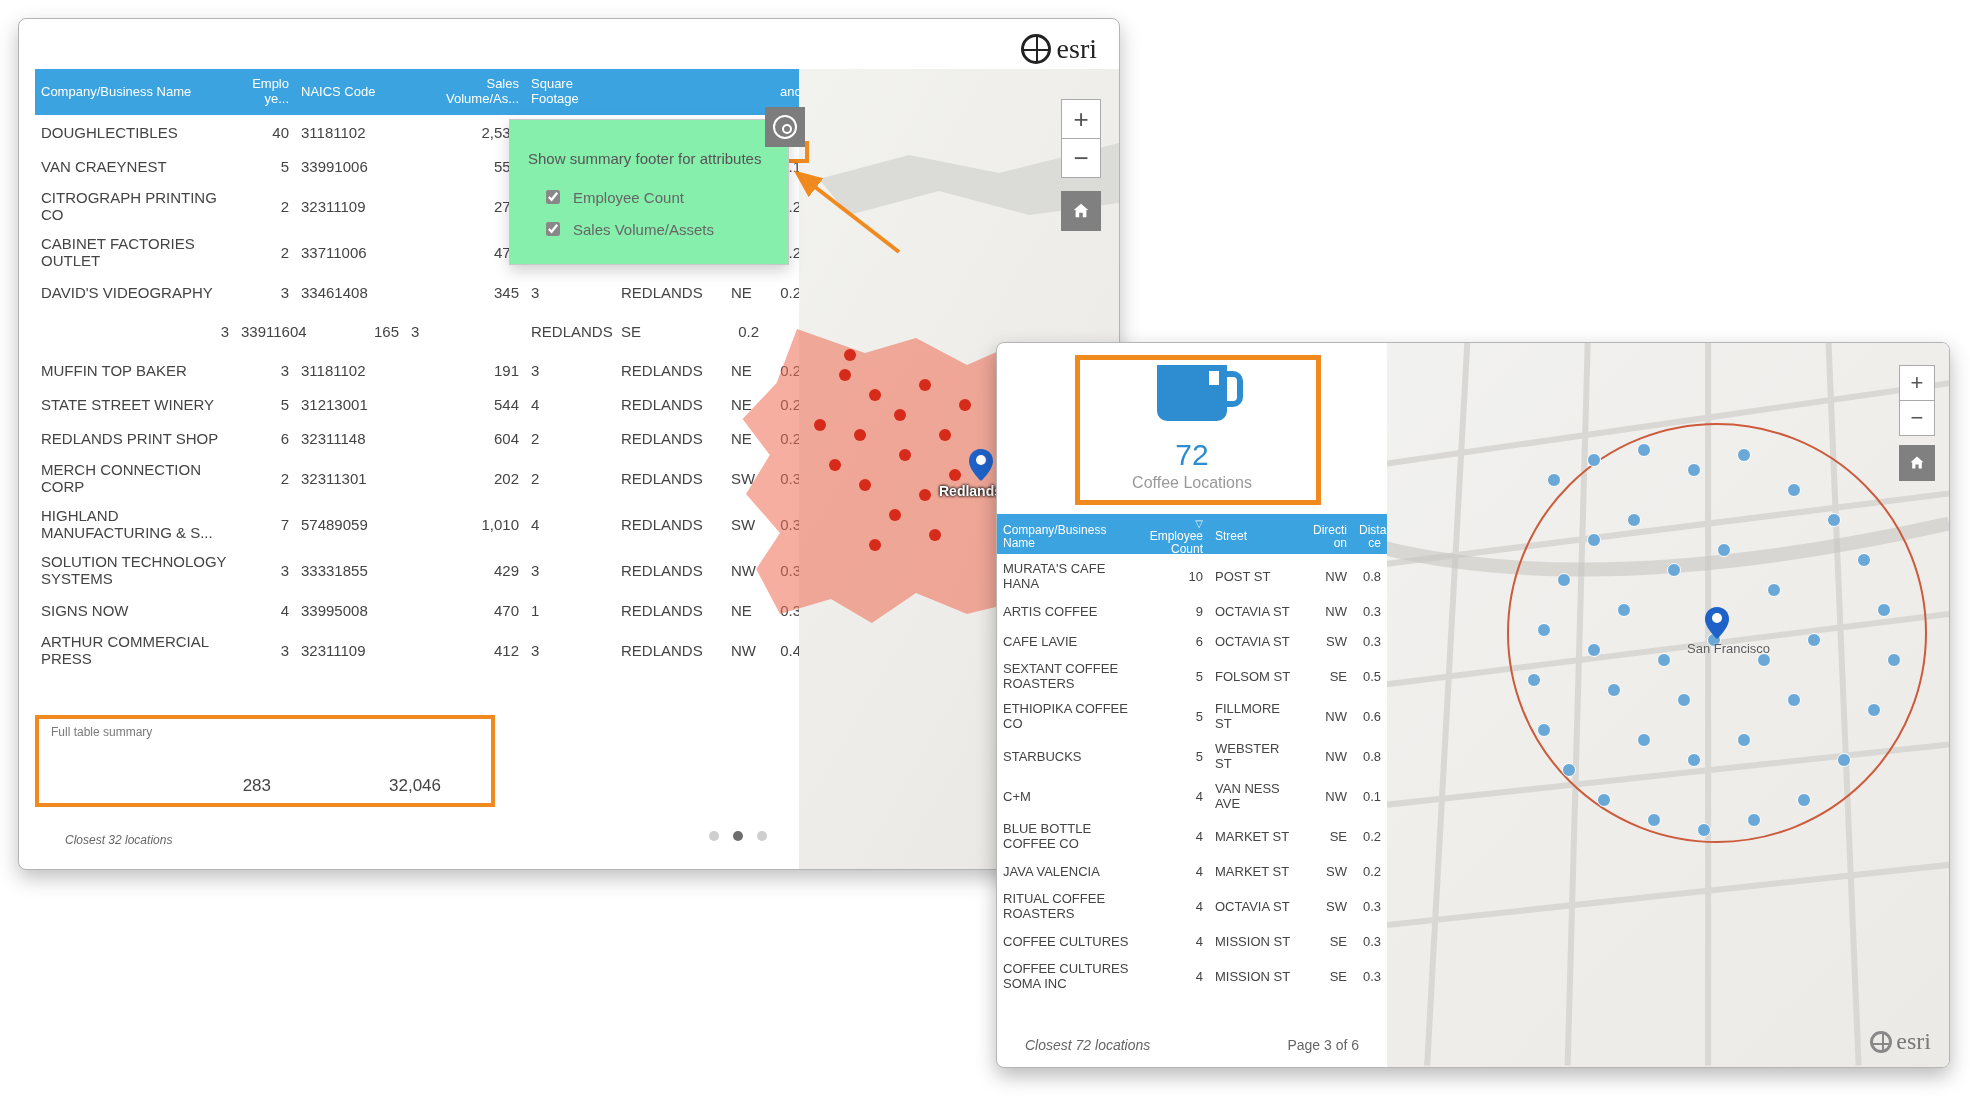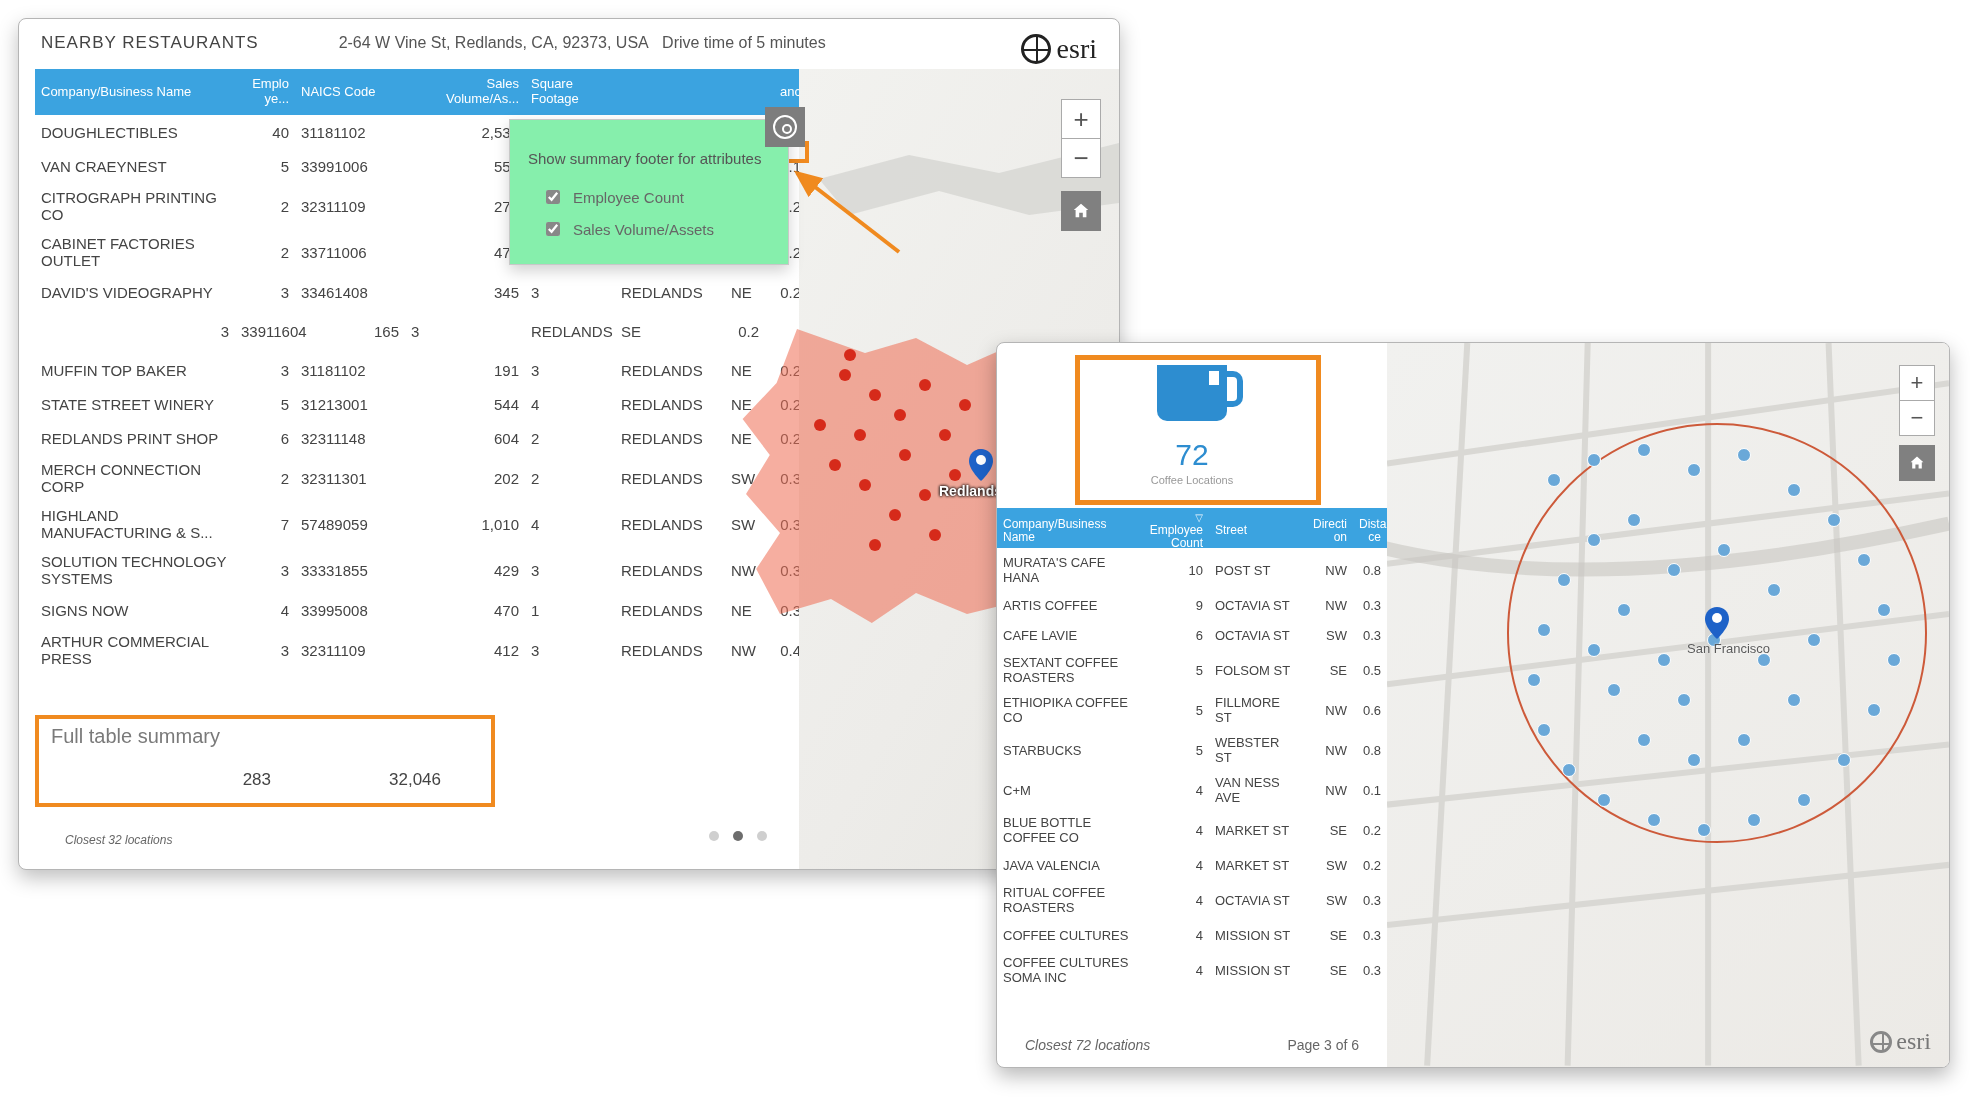--- a/index.html
+++ b/index.html
@@ -88,21 +88,21 @@
   .trow > div { padding: 6px 6px; }
   .trow .r { text-align: right; }
   .tbody { max-height: 620px; overflow: hidden; }
 
   .summary-box {
     position: absolute; left: 16px; bottom: 62px;
     width: 460px; height: 92px;
     border: 4px solid #f08a1f;
     padding: 6px 12px;
   }
-  .summary-box .ttl { color: #7a7a7a; font-size: 20px; margin-bottom: 22px; }
+  .summary-box .ttl { color: #7a7a7a; font-size: 12px; margin-bottom: 37px; }
   .summary-box .vals { display: flex; gap: 0; font-size: 17px; color:#444; }
   .summary-box .vals span:first-child { width: 220px; text-align:right; }
   .summary-box .vals span:last-child { width: 170px; text-align:right; }
 
   .closest-label {
     position: absolute; left: 46px; bottom: 22px;
     font-style: italic; color: #666; font-size: 12px;
   }
   .pager-dots {
     position: absolute; left: 690px; bottom: 28px;
@@ -214,21 +214,21 @@
     margin: 10px auto 0 auto; position:relative;
   }
   .mug::after {
     content:''; position:absolute; right:-16px; top:6px; width:18px; height:24px;
     border:6px solid #2d8dd0; border-left:none; border-radius:0 10px 10px 0;
   }
   .mug::before {
     content:''; position:absolute; right:8px; top:6px; width:10px; height:14px; background:#fff;
   }
   .coffee-num { color:#2d8dd0; font-size:30px; margin-top:17px; }
-  .coffee-lbl { color:#999; font-size:11px; margin-top:2px; }
+  .coffee-lbl { color:#999; font-size:16px; margin-top:2px; }
 
   .p2-thead {
     display:grid;
     grid-template-columns: 140px 72px 96px 48px 34px;
     background:#3ba3e0; color:#fff; font-size:12px;
     height:40px; align-items:center;
     margin: 22px 0 2px 0;
   }
   .p2-thead > div { padding:3px 6px; line-height:1.1; }
   .p2-thead .r { text-align:right; }
@@ -271,27 +271,20 @@
   .map-ctrls2 { position:absolute; right:14px; top:22px; width:36px; }
   .map-ctrls2 .map-btn { width:36px; height:36px; font-size:22px; }
   .map-ctrls2 .map-home { margin-top:10px; }
 
   .roads-svg { position:absolute; inset:0; pointer-events:none; }
 </style>
 </head>
 <body>
 
 <div class="panel1">
-  <div class="p1-header">
-    <span class="p1-title">NEARBY RESTAURANTS</span>
-    <span class="p1-address">
-      <span>2-64 W Vine St, Redlands, CA, 92373, USA</span>&nbsp;&nbsp;
-      <span>Drive time of 5 minutes</span>
-    </span>
-  </div>
   <div class="esri-logo">
     <span class="esri-globe"></span>
     <span>esri</span>
   </div>
 
   <div class="p1-body">
     <div class="p1-left">
       <div class="thead-row">
         <div>Company/Business Name</div>
         <div class="r">Emplo ye...</div>

